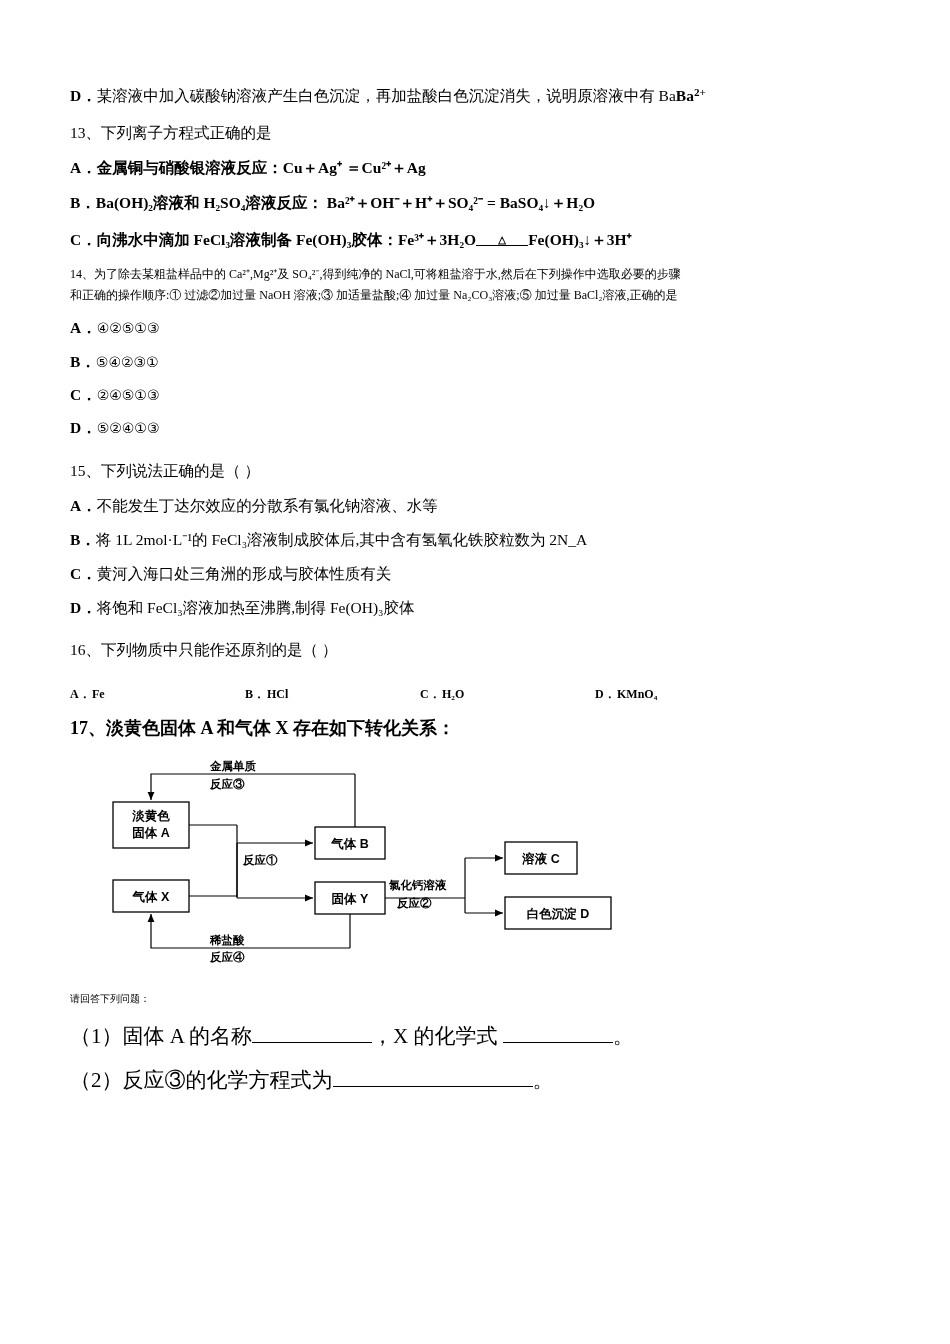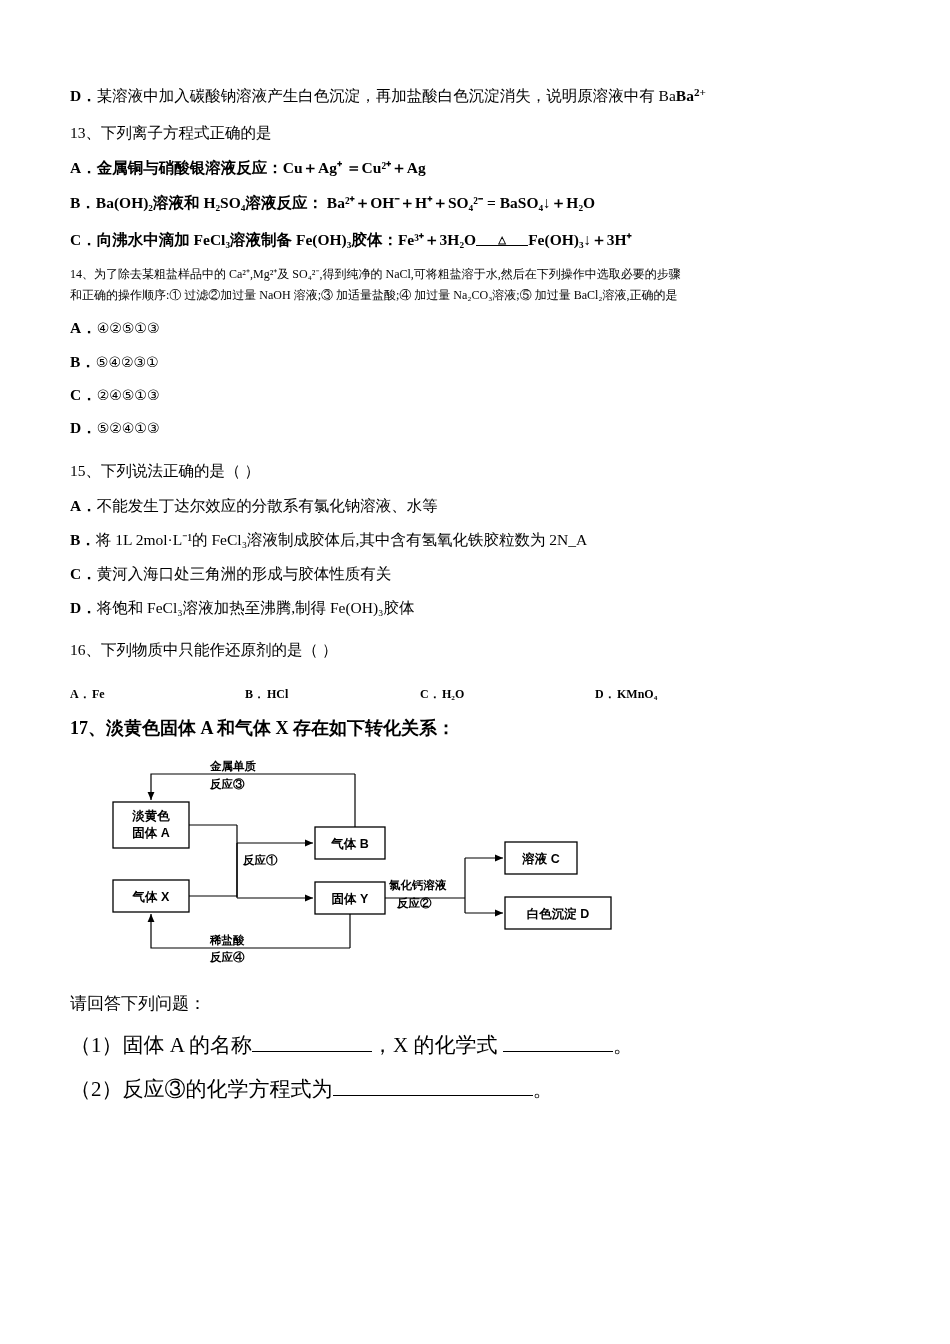--- a/index.html
+++ b/index.html
@@ -98,21 +98,21 @@
   .q17 { margin-top: 13px; font-size: 18px; font-weight: bold; }
 
   .diagram {
     position: relative;
     margin-top: 12px;
     margin-left: -5px;
     width: 640px;
     height: 215px;
   }
 
-  .after-diagram { margin-top: 25px; font-size: 17px; }
+  .after-diagram { margin-top: 25px; font-size: 10px; }
   .sub-q { margin-top: 16px; font-size: 21px; }
   .ul { display: inline-block; border-bottom: 1px solid #000; }
   .ul-120 { width: 120px; }
   .ul-110 { width: 110px; }
   .ul-200 { width: 200px; }
 </style>
 </head>
 <body>
 
 <div class="page">

